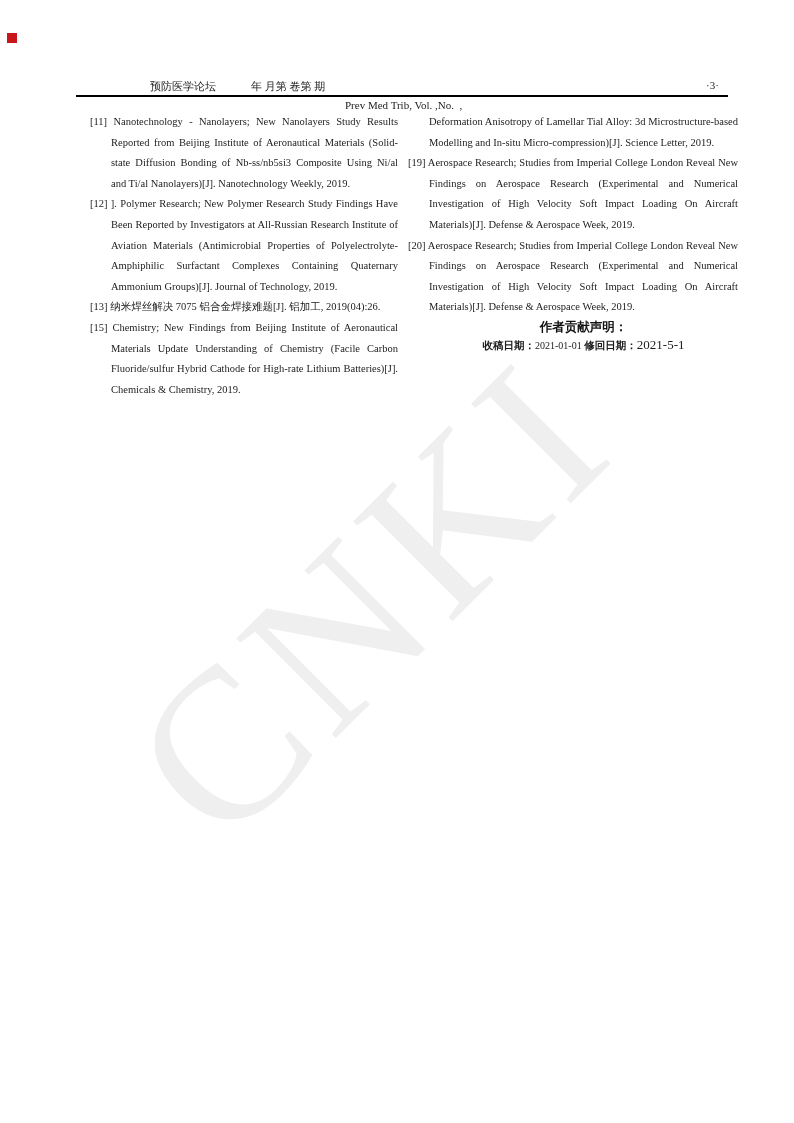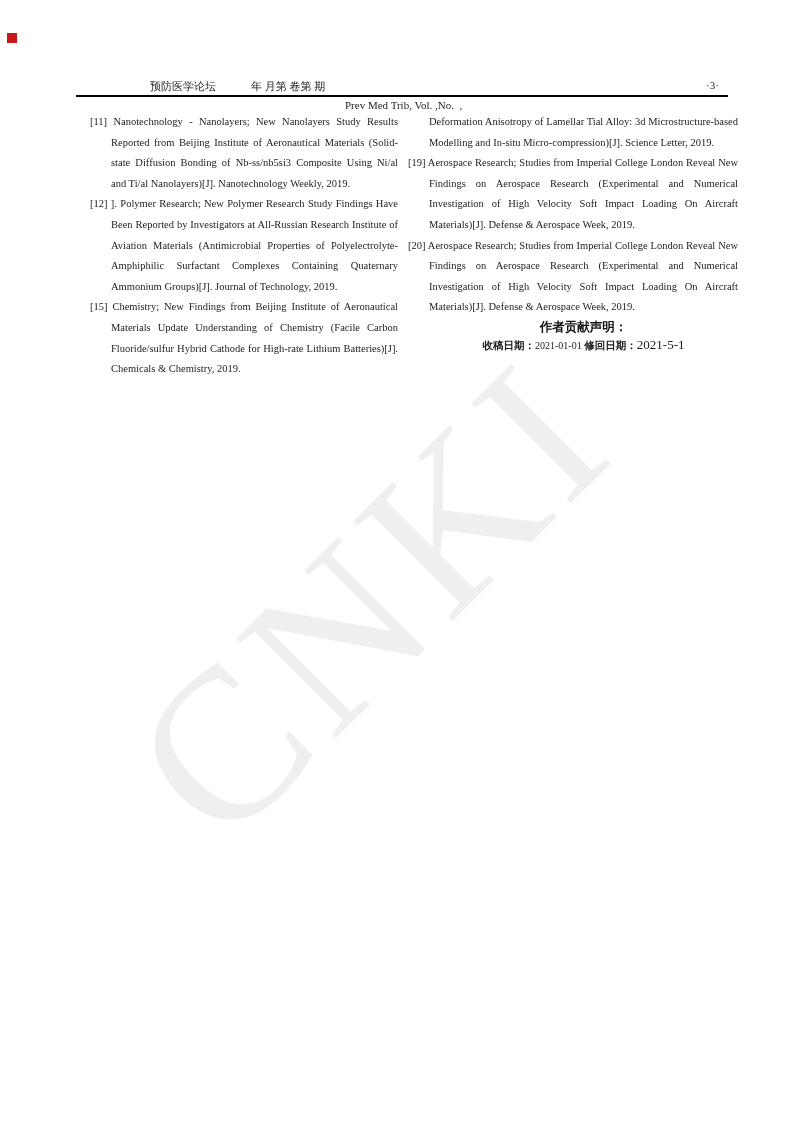--- a/index.html
+++ b/index.html
@@ -61,20 +61,21 @@
     <span class="h-journal-en">Prev Med Trib, Vol. ,No.  ,</span>
     <span class="h-pageno">·3·</span>
     <div class="header-rule"></div>
   </div>
 
   <div class="col col-left">
       <div class="ref"><span class="ref-num">[11]</span> <span>Nanotechnology - Nanolayers; New Nanolayers Study Results Reported from Beijing Institute of Aeronautical Materials (Solid-state Diffusion Bonding of Nb-ss/nb5si3 Composite Using Ni/al and Ti/al Nanolayers)[J]. Nanotechnology Weekly, 2019.</span></div>
 
       <div class="ref"><span class="ref-num">[12]</span> <span>]. Polymer Research; New Polymer Research Study Findings Have Been Reported by Investigators at All-Russian Research Institute of Aviation Materials (Antimicrobial Properties of Polyelectrolyte-Amphiphilic Surfactant Complexes Containing Quaternary Ammonium Groups)[J]. Journal of Technology, 2019.</span></div>
 
+      <div class="ref"><span class="ref-num">[13]</span> <span>纳米焊丝解决 7075 铝合金焊接难题[J]. 铝加工, 2019(04):26.</span></div>
 
 
       <div class="ref"><span class="ref-num">[15]</span> <span>Chemistry; New Findings from Beijing Institute of Aeronautical Materials Update Understanding of Chemistry (Facile Carbon Fluoride/sulfur Hybrid Cathode for High-rate Lithium Batteries)[J]. Chemicals &amp; Chemistry, 2019.</span></div>
 
   </div>
 
   <div class="col col-right">
     <div class="ref cont">Deformation Anisotropy of Lamellar Tial Alloy: 3d Microstructure-based Modelling and In-situ Micro-compression)[J]. Science Letter, 2019.</div>
     <div>
 

